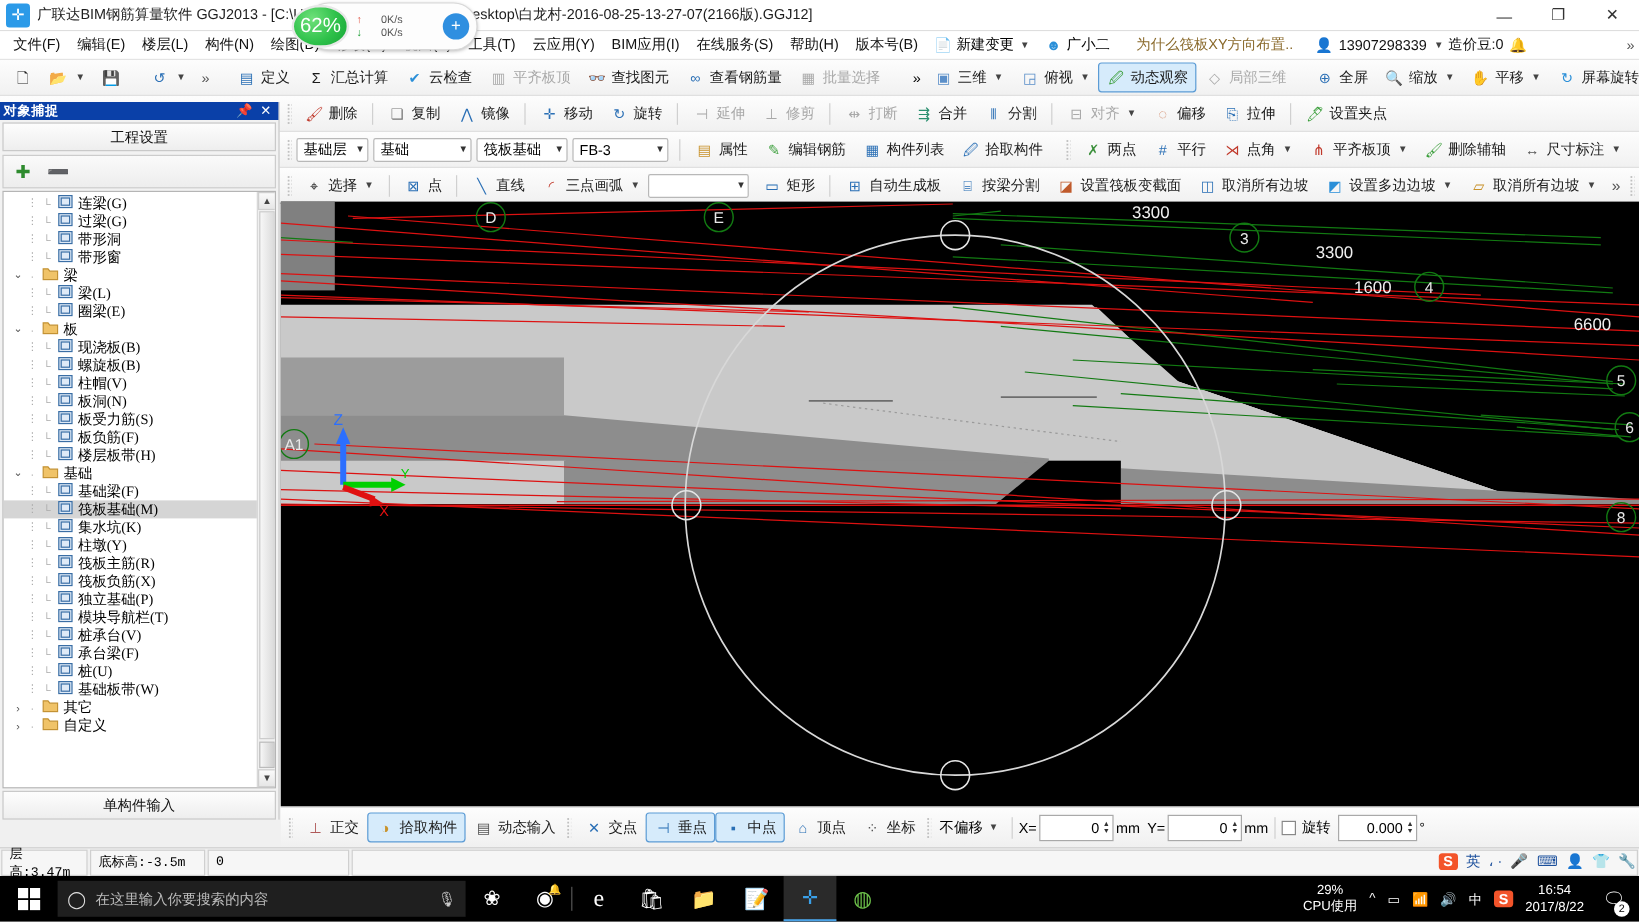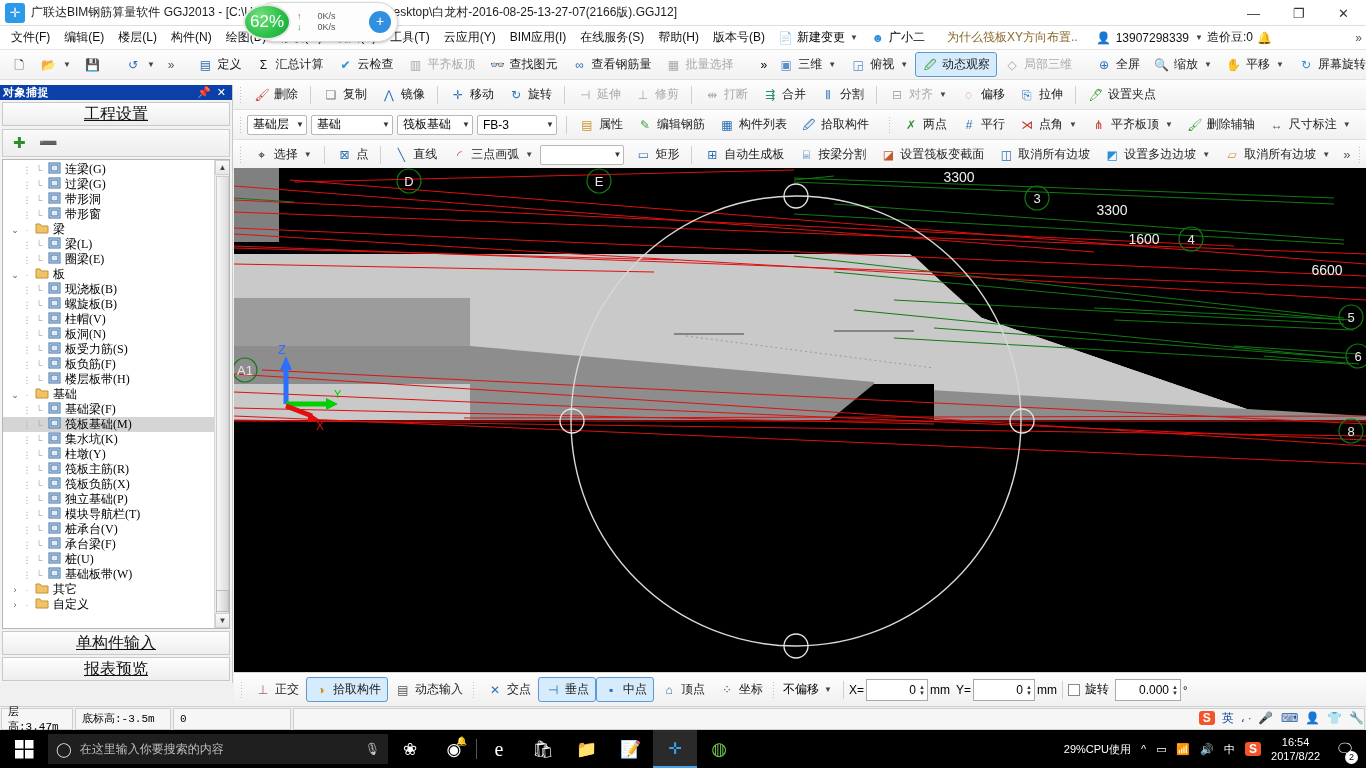--- a/index.html
+++ b/index.html
@@ -101,21 +101,21 @@
   }
   #left .ttl{
     height:15px;background:#0a40a8;color:#fff;font-size:11px;
     display:flex;align-items:center;padding:0 3px;justify-content:space-between;
   }
   #left .ttl .tx{font-weight:bold;letter-spacing:.5px;}
   #left .ttl .btns{display:flex;gap:6px;padding-right:3px;}
   .secbtn{
     height:24px;background:linear-gradient(#fdfdfd,#eeeeee);border:1px solid #c9c9c9;
     margin:2px 2px 0 2px;display:flex;align-items:center;justify-content:center;
-    font-size:16px;color:#111;text-decoration:underline;
+    font-size:12px;color:#111;
   }
   #left .addbar{
     height:28px;background:linear-gradient(#fafafa,#ededed);border:1px solid #ccc;
     margin:3px 2px 2px 2px;display:flex;align-items:center;gap:14px;padding-left:10px;
   }
   #tree{
     flex:1;background:#fff;border:1px solid #b5b5b5;margin:0 2px;overflow:hidden;position:relative;
   }
   #treeinner{ padding:2px 0 0 0; }
   .tnode{ display:flex;align-items:center;height:15px;font-size:12px;color:#000;
@@ -175,21 +175,21 @@
     display:flex;align-items:center;color:#fff;
   }
   #startbtn{width:48px;height:38px;display:flex;align-items:center;justify-content:center;}
   #searchbox{
     width:340px;height:30px;background:#1f1f1f;display:flex;align-items:center;
     padding:0 8px;color:#bdbdbd;font-size:12px;gap:8px;
   }
   .tbapp{width:44px;height:38px;display:flex;align-items:center;justify-content:center;position:relative;}
   .tbapp.active{background:#2a2a2a;border-bottom:2px solid #4aa3e8;}
   #tray{margin-left:auto;display:flex;align-items:center;gap:10px;padding-right:6px;font-size:11px;}
-  #cpu{display:flex;flex-direction:row;align-items:center;line-height:13px;font-size:11px;}
+  #cpu{display:flex;flex-direction:column;align-items:center;line-height:13px;font-size:11px;}
   #clock{display:flex;flex-direction:column;align-items:center;line-height:14px;font-size:11px;}
   #actioncenter{width:30px;height:38px;display:flex;align-items:center;justify-content:center;position:relative;}
   .badge{
     position:absolute;right:2px;bottom:4px;background:#fff;color:#000;border-radius:50%;
     width:13px;height:13px;font-size:9px;line-height:13px;text-align:center;
   }
   
   #imetray{
     position:absolute;right:2px;top:706px;height:24px;display:flex;align-items:center;gap:7px;
     font-size:12px;color:#1b4f9c;
@@ -872,21 +872,20 @@
         </div>
       </div>
     <div class="tscroll">
       <div class="up">▲</div>
       <div class="thumb"></div>
       <div class="thumb2"></div>
       <div class="dn">▼</div>
     </div>
   </div>
   <div class="secbtn">单构件输入</div>
-  <div class="secbtn" style="margin-bottom:2px;">报表预览</div>
 </div>
 
 <div id="canvas">
   <svg width="1132" height="504" viewBox="0 0 1132 504">
 
     <rect x="0" y="0" width="45" height="74" fill="#808080"></rect>
     <rect x="0" y="86" width="1132" height="10" fill="#6e6e6e" opacity="0.0"></rect>
 
     <polygon points="0,88 674,88 742,148 1132,282 1132,300 0,300" fill="#c8c8c8"></polygon>
     <polygon points="0,88 674,88 742,148 0,148" fill="#c9c9c9" opacity="0"></polygon>

